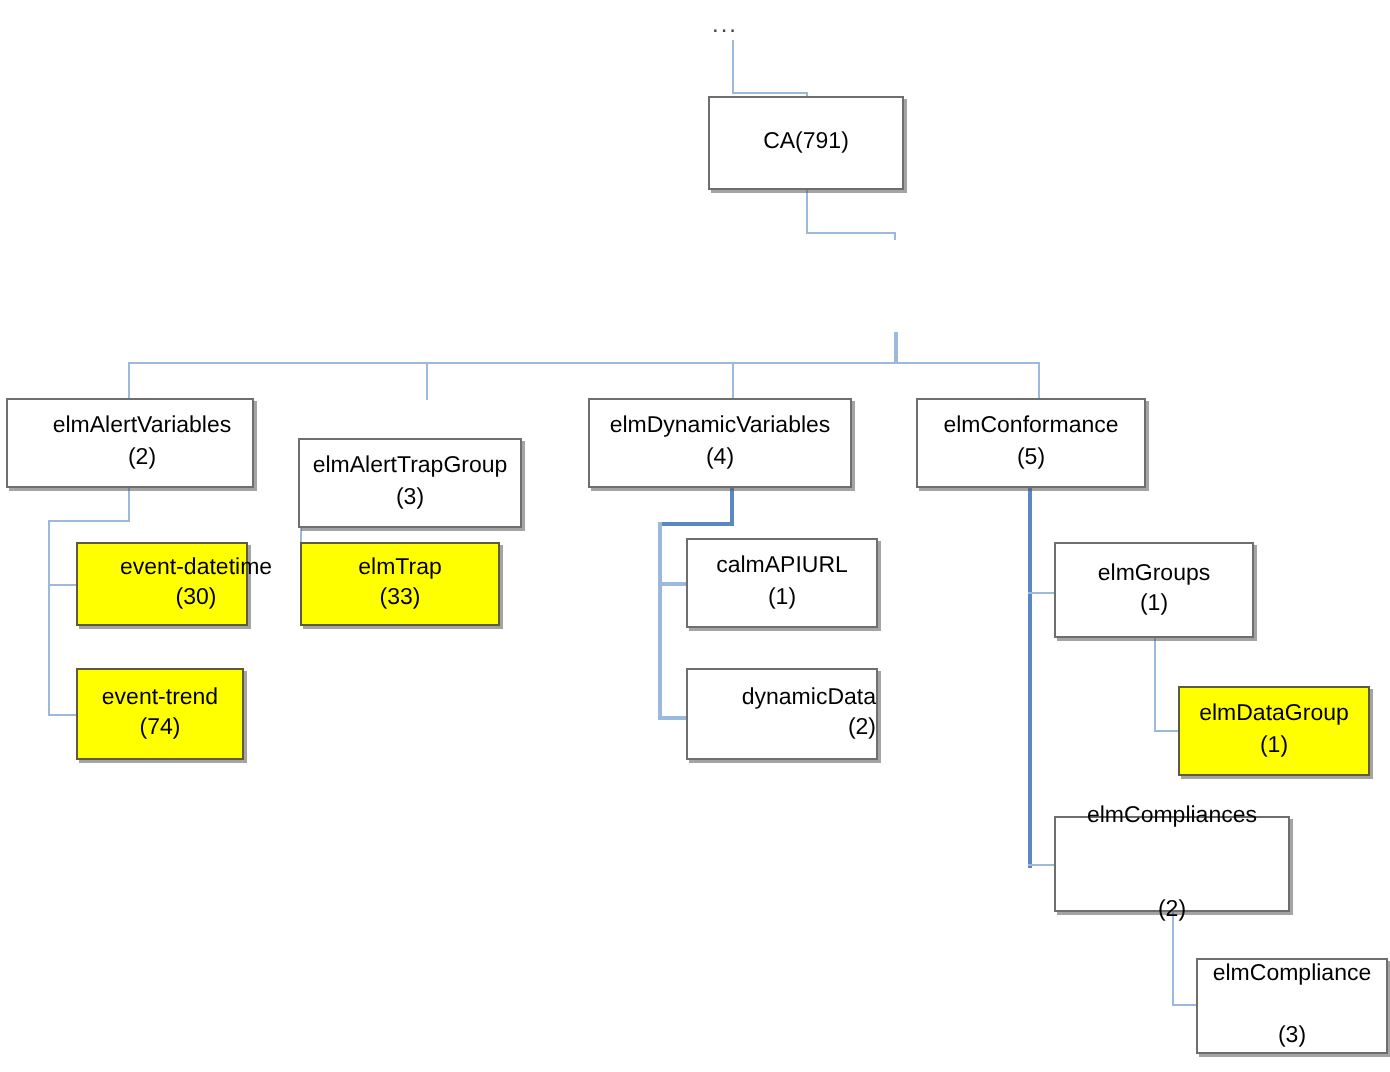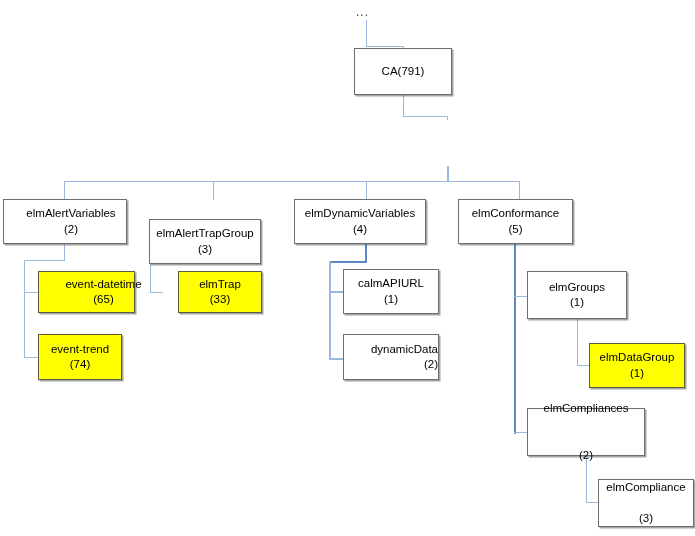--- a/index.html
+++ b/index.html
@@ -127,31 +127,31 @@
   <div class="node" style="left:294px; top:199px; width:132px; height:45px;">
     <span class="nlabel">elmDynamicVariables</span>
     <span class="ncount">(4)</span>
   </div>
 
   <div class="node" style="left:458px; top:199px; width:115px; height:45px;">
     <span class="nlabel">elmConformance</span>
     <span class="ncount">(5)</span>
   </div>
 
-  <div class="node yellow" style="left:38px; top:271px; width:97px; height:42px;padding-left:34px;">
+  <div class="node yellow" style="left:38px; top:271px; width:86px; height:42px;padding-left:34px;">
     <span class="nlabel">event-datetime</span>
-    <span class="ncount">(65)</span>
+    <span class="ncount">(30)</span>
   </div>
 
   <div class="node yellow" style="left:38px; top:334px; width:84px; height:46px;">
     <span class="nlabel">event-trend</span>
     <span class="ncount">(74)</span>
   </div>
 
-  <div class="node yellow" style="left:178px; top:271px; width:84px; height:42px;">
+  <div class="node yellow" style="left:150px; top:271px; width:100px; height:42px;">
     <span class="nlabel">elmTrap</span>
     <span class="ncount">(33)</span>
   </div>
 
   <div class="node" style="left:343px; top:269px; width:96px; height:45px;">
     <span class="nlabel">calmAPIURL</span>
     <span class="ncount">(1)</span>
   </div>
 
   <div class="node" style="left:343px; top:334px; width:96px; height:46px;align-items:flex-end;">

